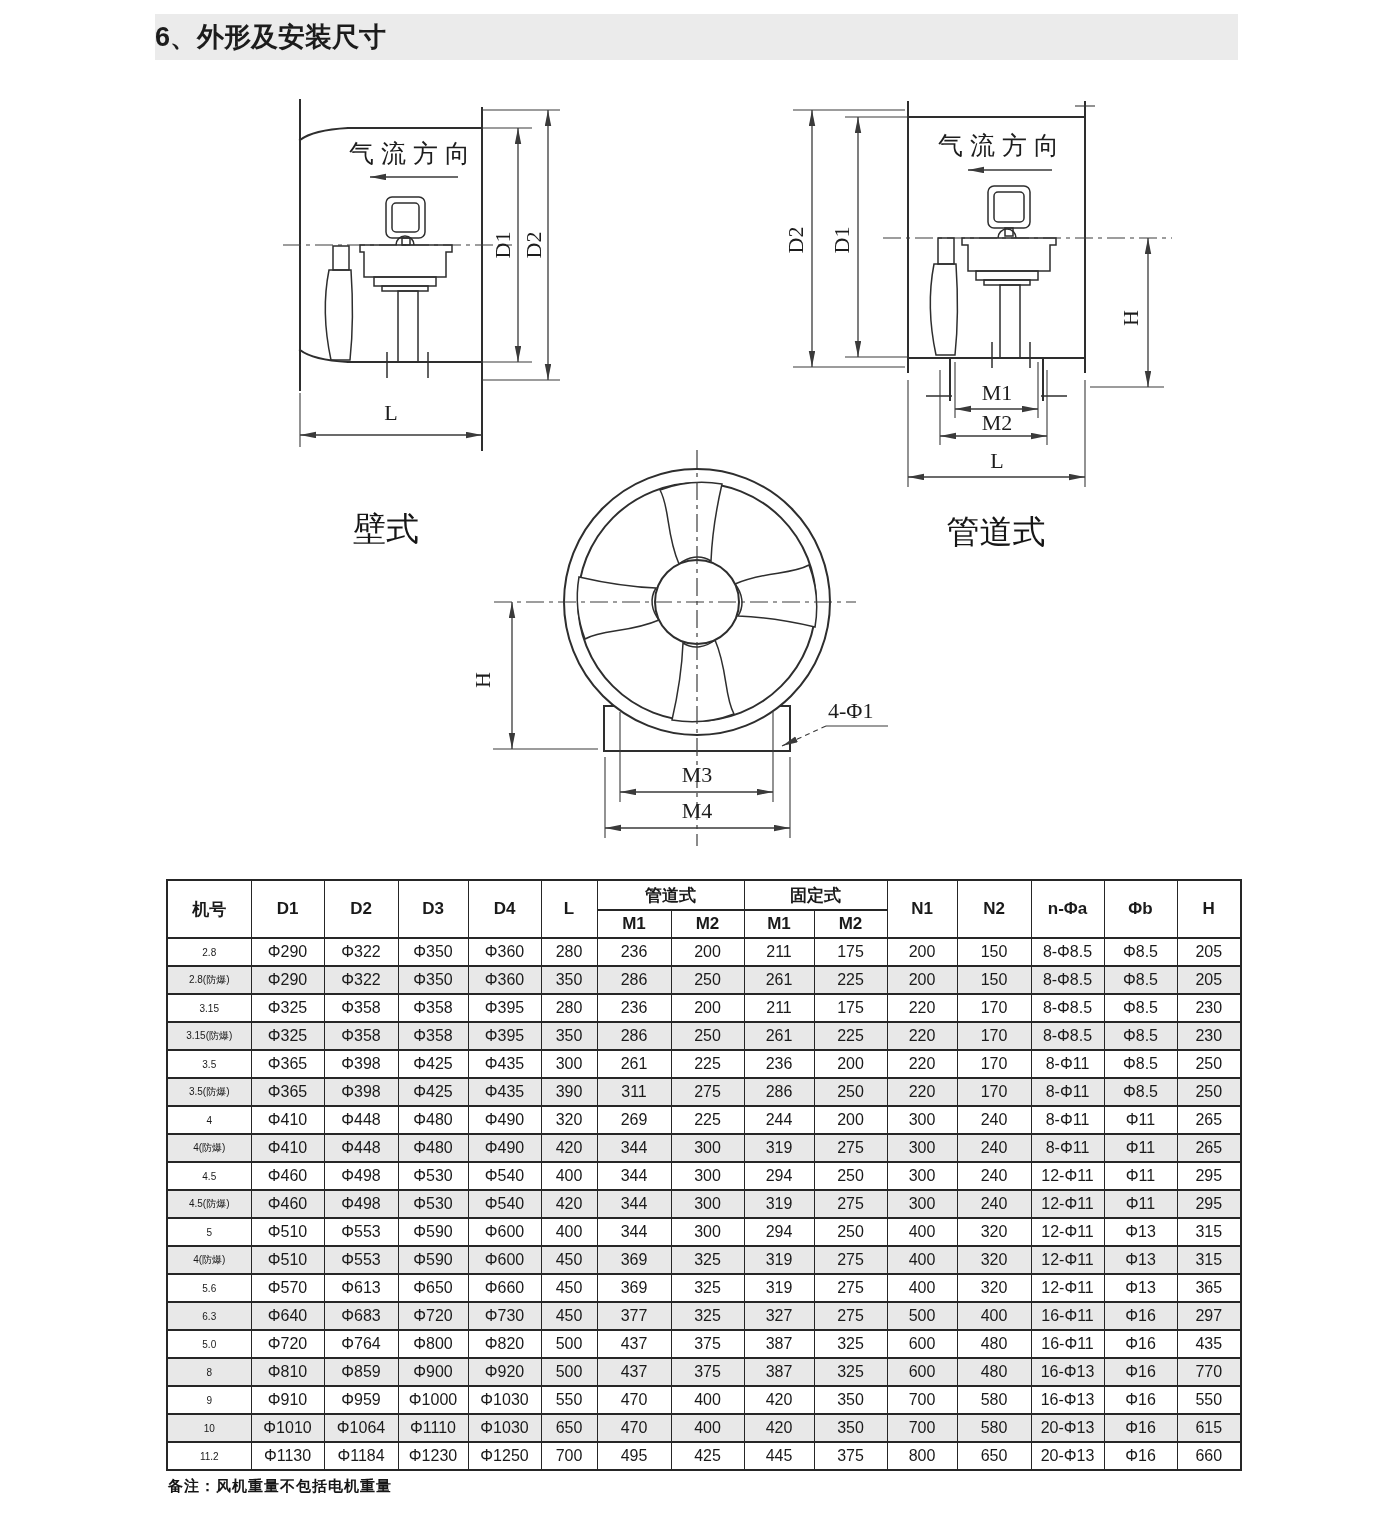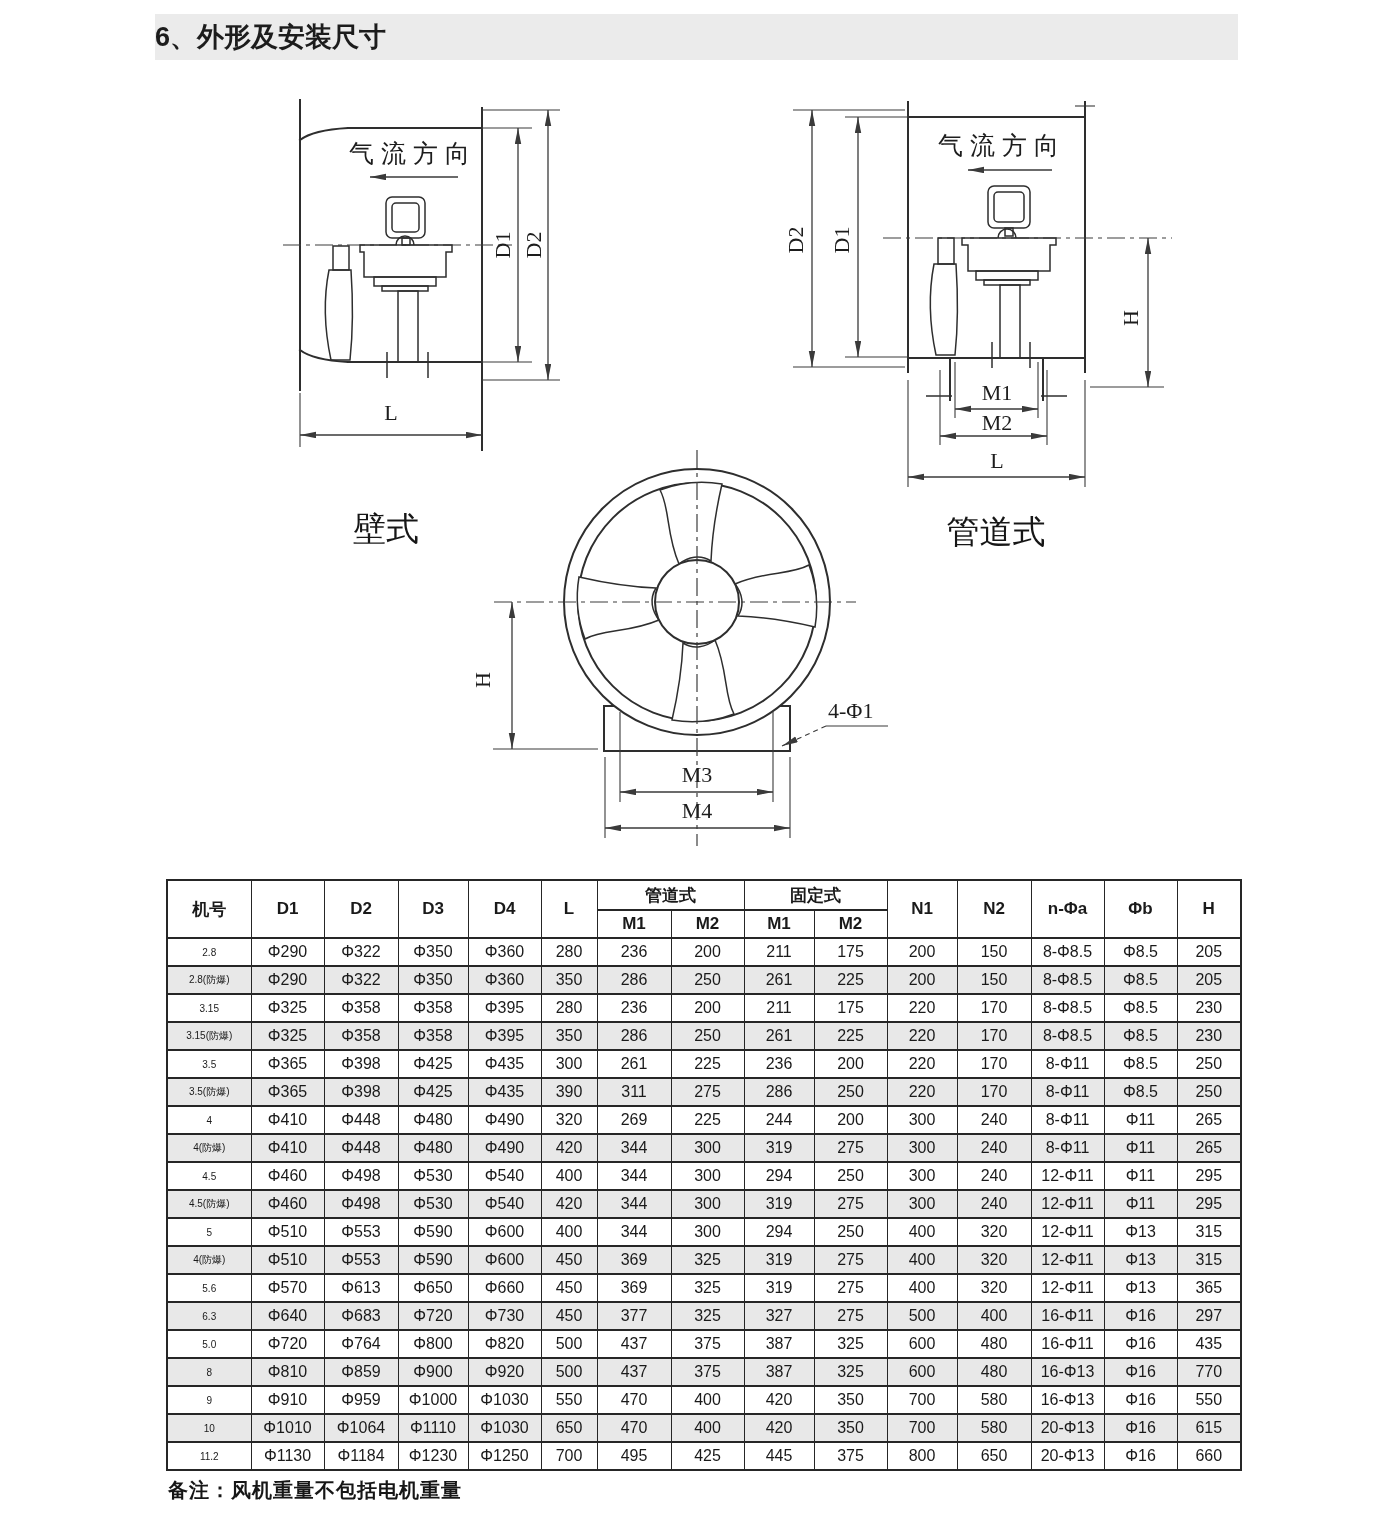--- a/index.html
+++ b/index.html
@@ -25,21 +25,21 @@
   table.dim-table{border-collapse:collapse;table-layout:fixed;width:1074px;border:2px solid #262626;}
   .dim-table th,.dim-table td{border-left:1px solid #262626;border-right:1px solid #262626;
       border-top:2px solid #262626;border-bottom:2px solid #262626;
       text-align:center;vertical-align:middle;padding:0;overflow:hidden;white-space:nowrap;}
   .dim-table th{font-size:17px;font-weight:600;height:28px;background:#ffffff;}
   .dim-table tr.sub th{height:26px;}
   .dim-table td{font-size:16px;font-weight:500;height:26px;background:#ffffff;}
   .dim-table td:first-child{font-size:10px;}
   .dim-table tr.alt td{background:#e8e8e8;}
   
-  #footnote{position:absolute;left:168px;top:1477px;font-size:20px;font-weight:600;color:#161616;letter-spacing:1px;}
+  #footnote{position:absolute;left:168px;top:1477px;font-size:15px;font-weight:600;color:#161616;letter-spacing:1px;}
 </style>
 </head>
 <body>
 
 <div id="page">
 
   <div id="title-bar">
     <span class="t">6、外形及安装尺寸</span>
   </div>
 

